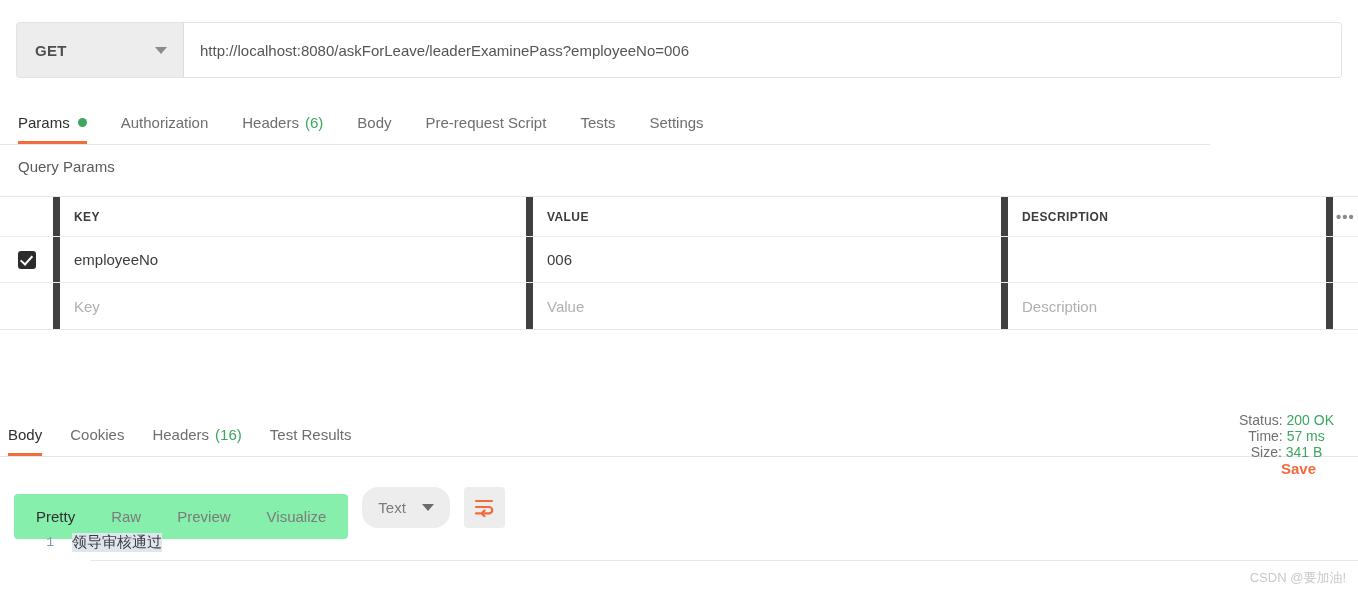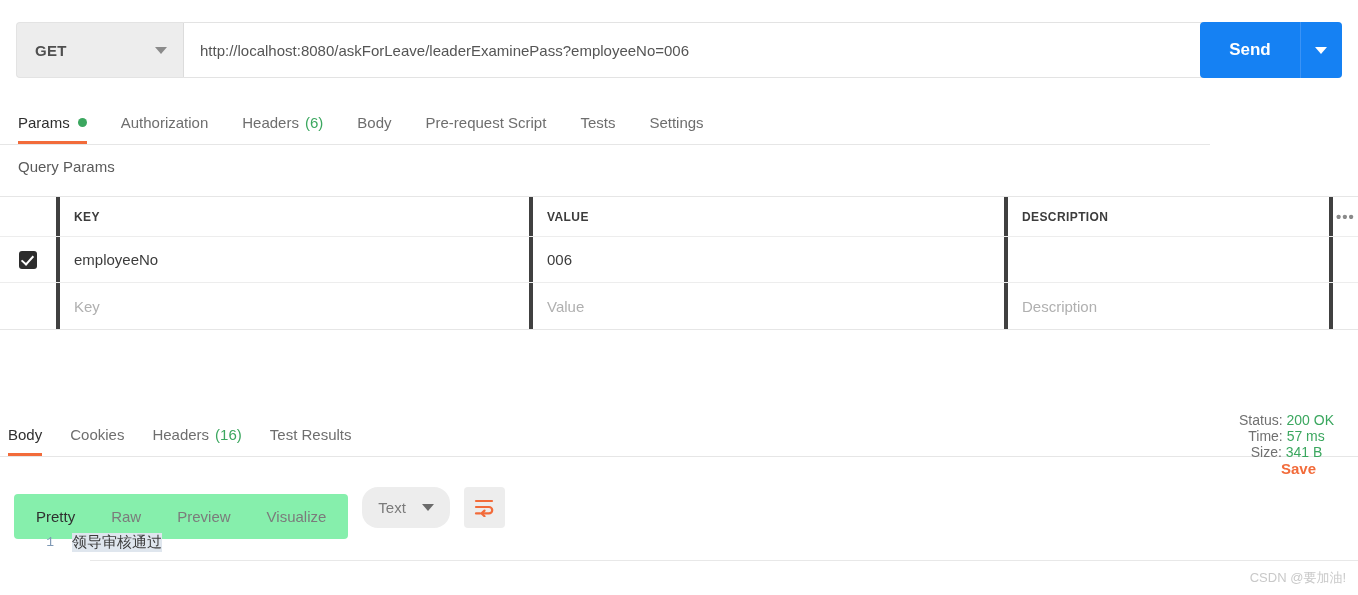--- a/index.html
+++ b/index.html
@@ -154,21 +154,21 @@
   .prow {
     display: flex;
     height: 46px;
     border-bottom: 1px solid #ededed;
   }
   .prow:last-child { border-bottom: none; }
   .prow.header { height: 40px; background: #ffffff; }
   .pcell {
     display: flex;
     align-items: center;
-    border-right: 4px solid #404040;
+    border-right: 7px solid #404040;
     padding: 0 14px;
     font-size: 15px;
     color: #3c3c3c;
     overflow: hidden;
     white-space: nowrap;
   }
   .c-check { width: 60px; justify-content: center; padding: 0; }
   .c-key { width: 473px; }
   .c-value { width: 475px; }
   .c-desc { width: 325px; }
@@ -349,28 +349,20 @@
 <div id="app">
 
   <div class="url-bar">
     <div class="method-select">
       <span class="method-label">GET</span>
       <span class="caret-down"></span>
     </div>
     <div class="url-input">http://localhost:8080/askForLeave/leaderExaminePass?employeeNo=006</div>
   </div>
 
-  <div class="url-bar" style="left:1200px; top:22px; width:142px;">
-    <div class="send-wrap" style="margin-left:0; width:142px;">
-      <button class="send-btn">Send</button>
-      <div class="send-caret">
-        <i></i>
-      </div>
-    </div>
-  </div>
 
   <div class="req-tabs">
     <div class="tab active">
       <span>Params</span>
       <span class="green-dot"></span>
     </div>
     <div class="tab">
       <span>Authorization</span>
     </div>
     <div class="tab">

